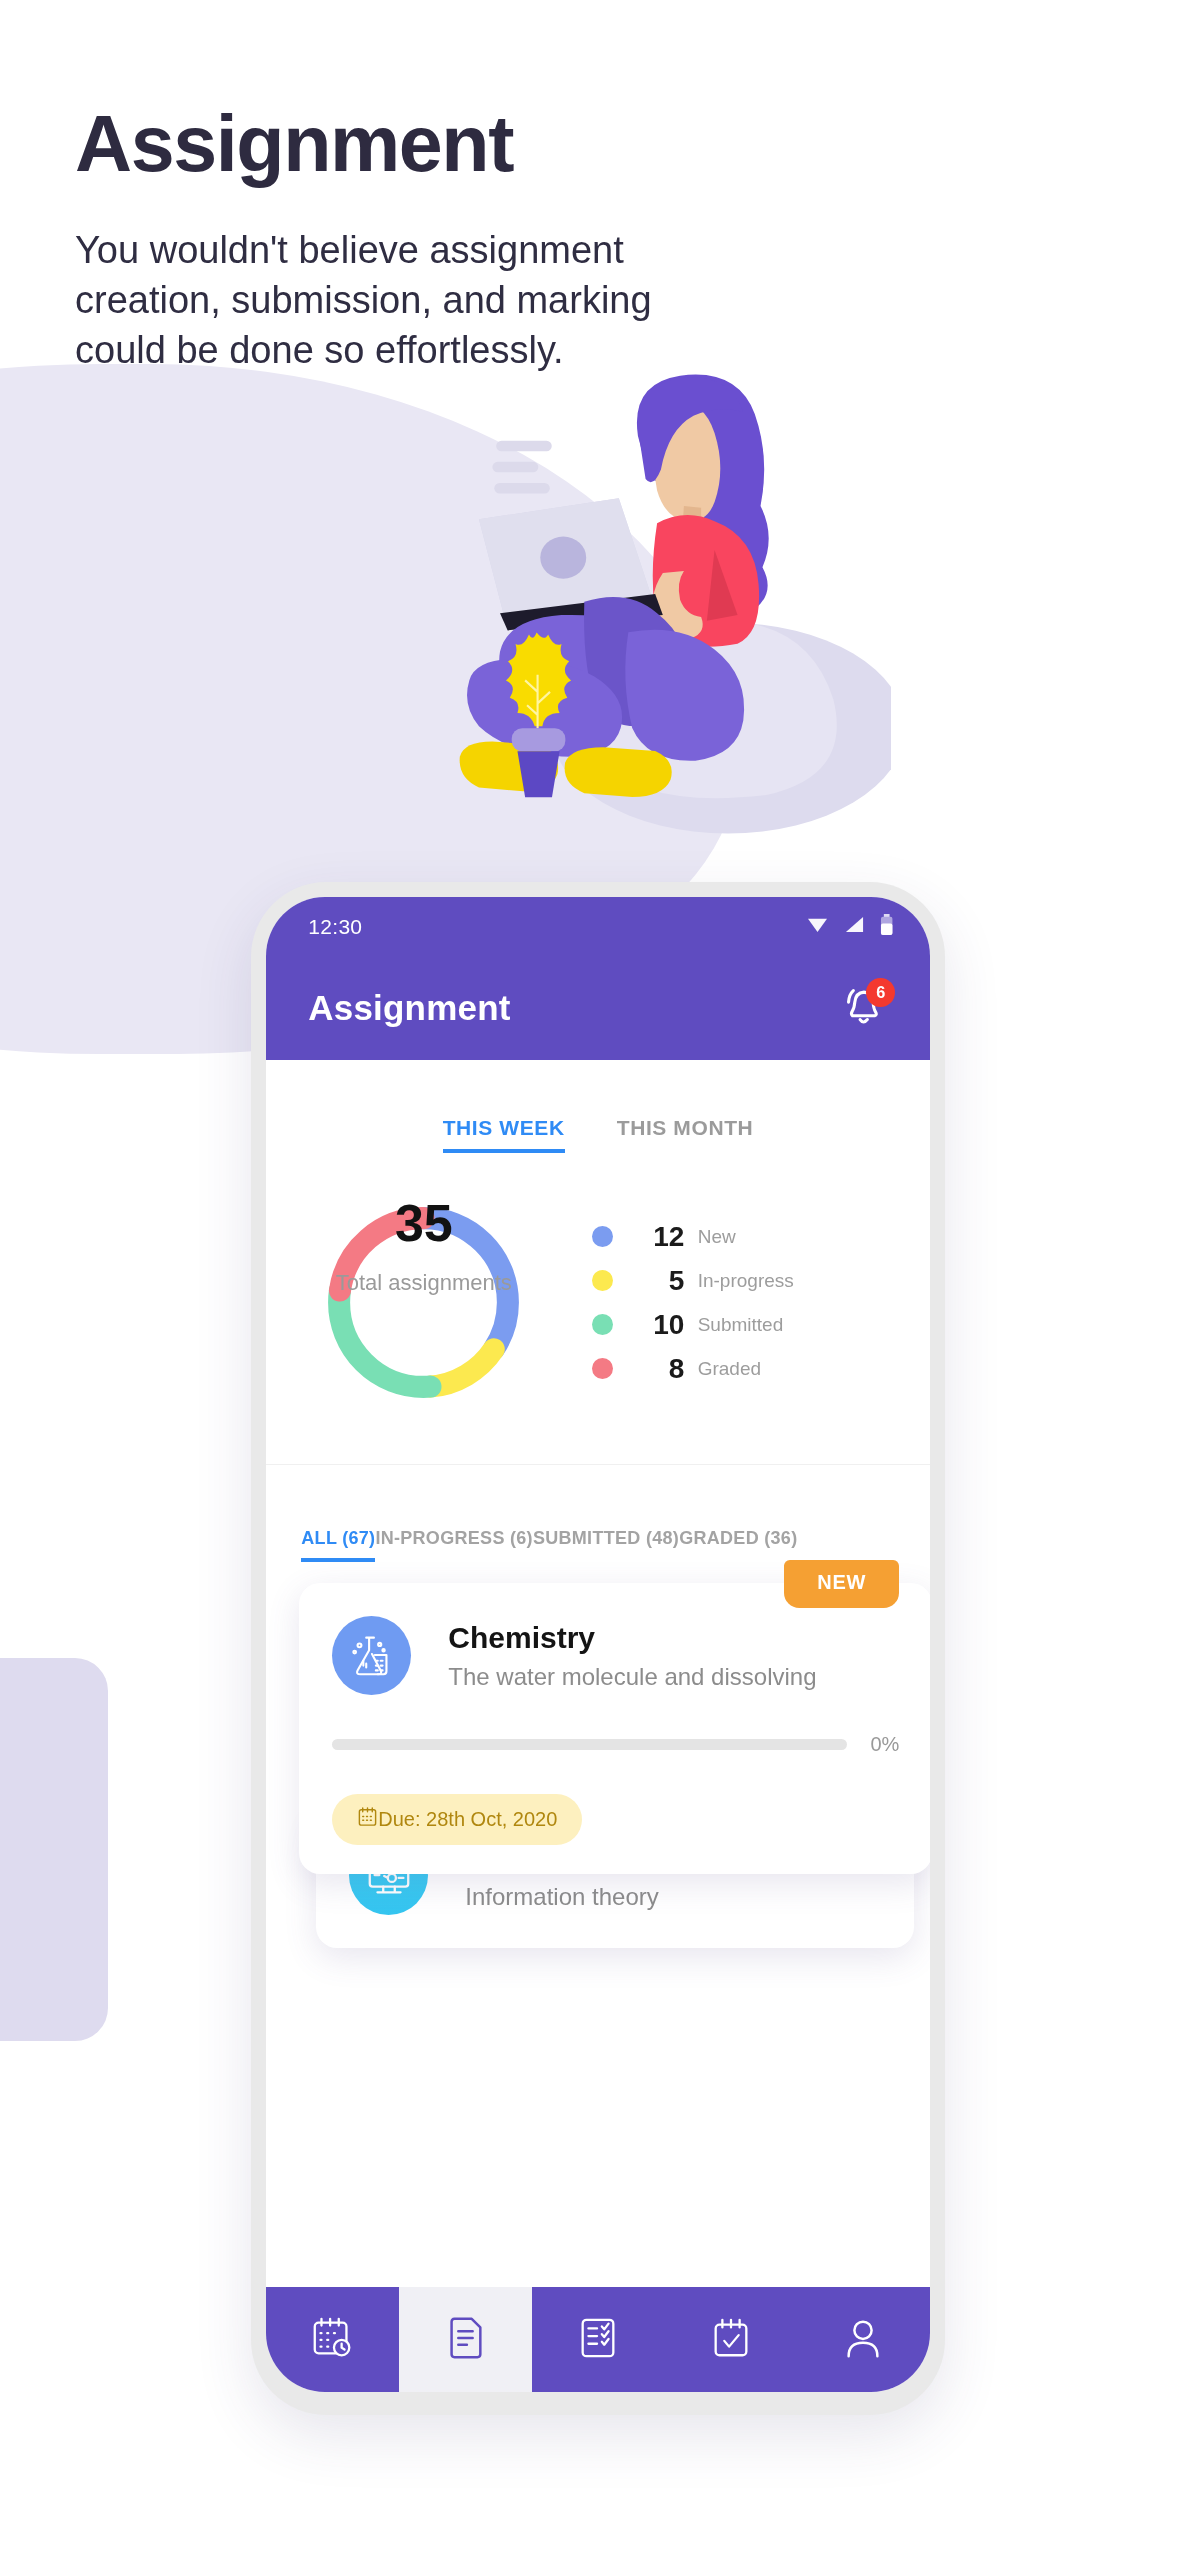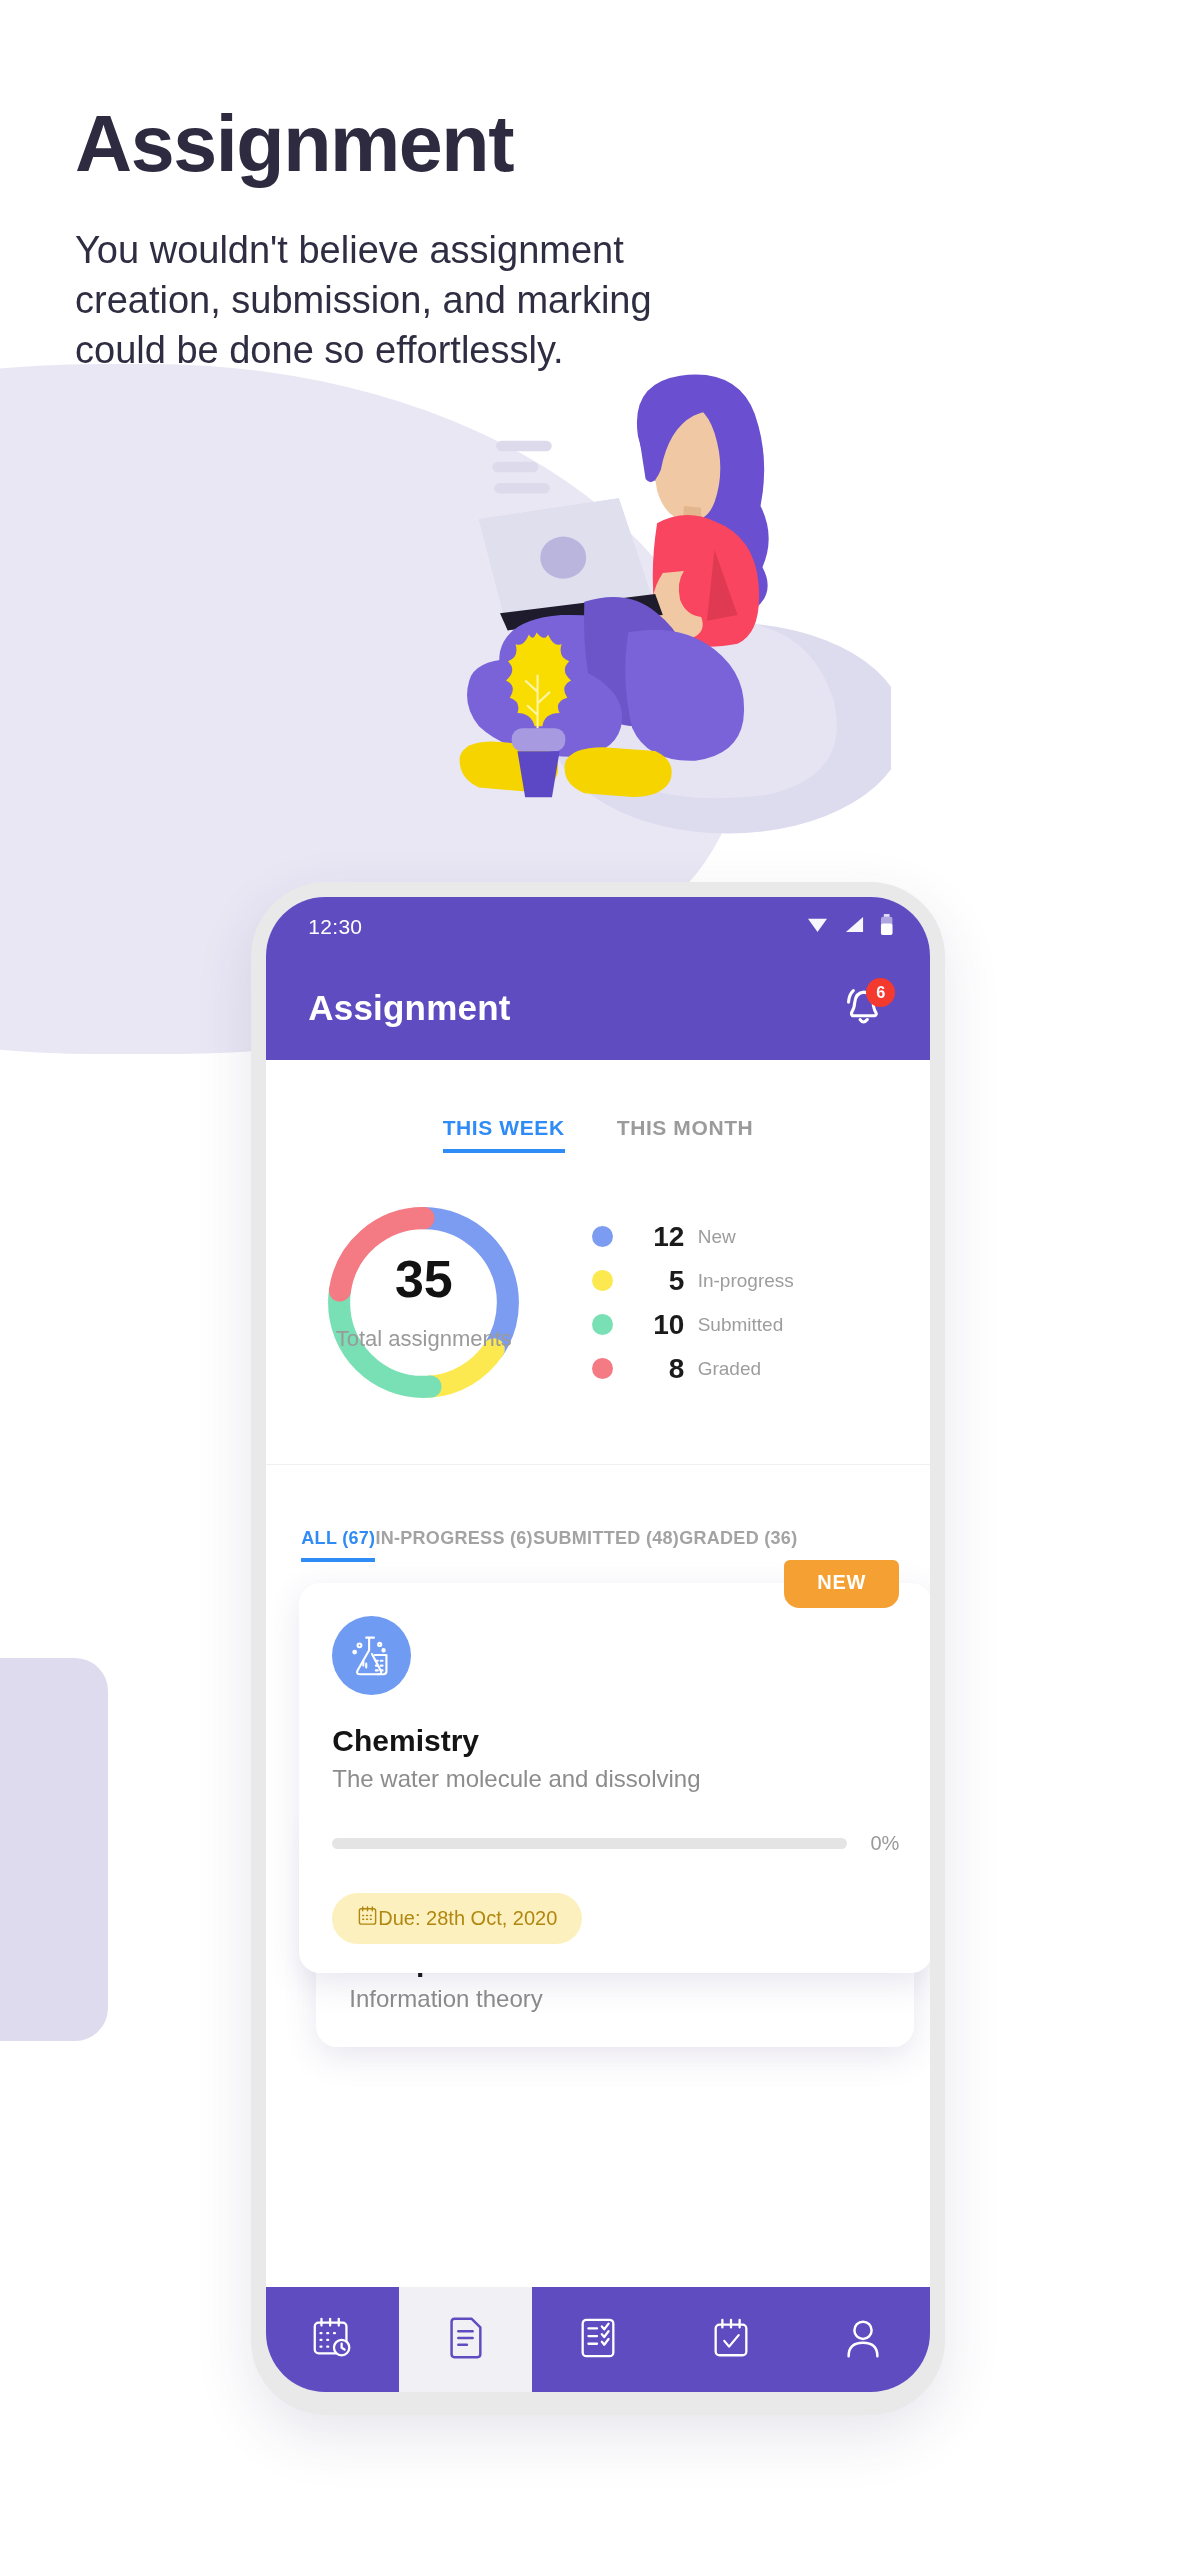--- a/index.html
+++ b/index.html
@@ -115,21 +115,21 @@
   }
   .ptab { font-size: 21px; letter-spacing: 0.6px; color: #9b9b9b; font-weight: bold; padding-bottom: 9px; }
   .ptab.active { color: #2f8bf5; border-bottom: 4.8px solid #2f8bf5; }
 
   
   .donut-row { display: flex; align-items: center; padding: 44px 0 0 0; }
   .donut-wrap { position: relative; width: 211px; height: 211px; margin-left: 52px; }
   .donut-center {
     position: absolute; inset: 0;
     display: flex; flex-direction: column;
-    align-items: center; justify-content: center;
+    align-items: center; 
   }
   .donut-num { font-size: 52px; font-weight: bold; color: #121212; line-height: 1; }
   .donut-label { font-size: 22px; color: #9a9a9a; margin-top: 21px; }
 
   .legend { margin-left: 63px; display: flex; flex-direction: column; gap: 12px; }
   .legend-item { display: flex; align-items: center; }
   .dot { width: 21px; height: 21px; border-radius: 50%; }
   .legend-val { width: 54px; text-align: right; font-size: 28px; font-weight: bold; color: #1b1b1b; margin-left: 17px; }
   .legend-name { font-size: 19px; color: #9d9d9d; margin-left: 13.4px; }
 
@@ -162,21 +162,21 @@
     padding: 25px 33px 33px 33px;
   }
   .new-badge {
     position: absolute; right: 33px; top: -23px;
     background: #f5a033; color: #fff;
     font-size: 20px; font-weight: bold; letter-spacing: 0.8px;
     padding: 11.5px 33px 13.4px 33px;
     border-radius: 5.8px 5.8px 15.3px 15.3px;
     z-index: 6;
   }
-  .acard-head { display: flex; gap: 27px; flex-direction: column; }
+  .acard-head { display: flex; align-items: center; gap: 37px; }
   .subj-icon {
     width: 79px; height: 79px; border-radius: 50%;
     flex: 0 0 79px;
     display: flex; align-items: center; justify-content: center;
   }
   .subj-icon.chem { background: #6f9bf2; }
   .subj-icon.cs { background: linear-gradient(180deg,#3fd0f5 0%,#35c5f0 100%); }
   .subj-title { font-size: 30px; font-weight: bold; color: #141414; line-height: 1.25; }
   .subj-desc { font-size: 24px; color: #8c8c8c; margin-top: 5.8px; line-height: 1.2; }
 

